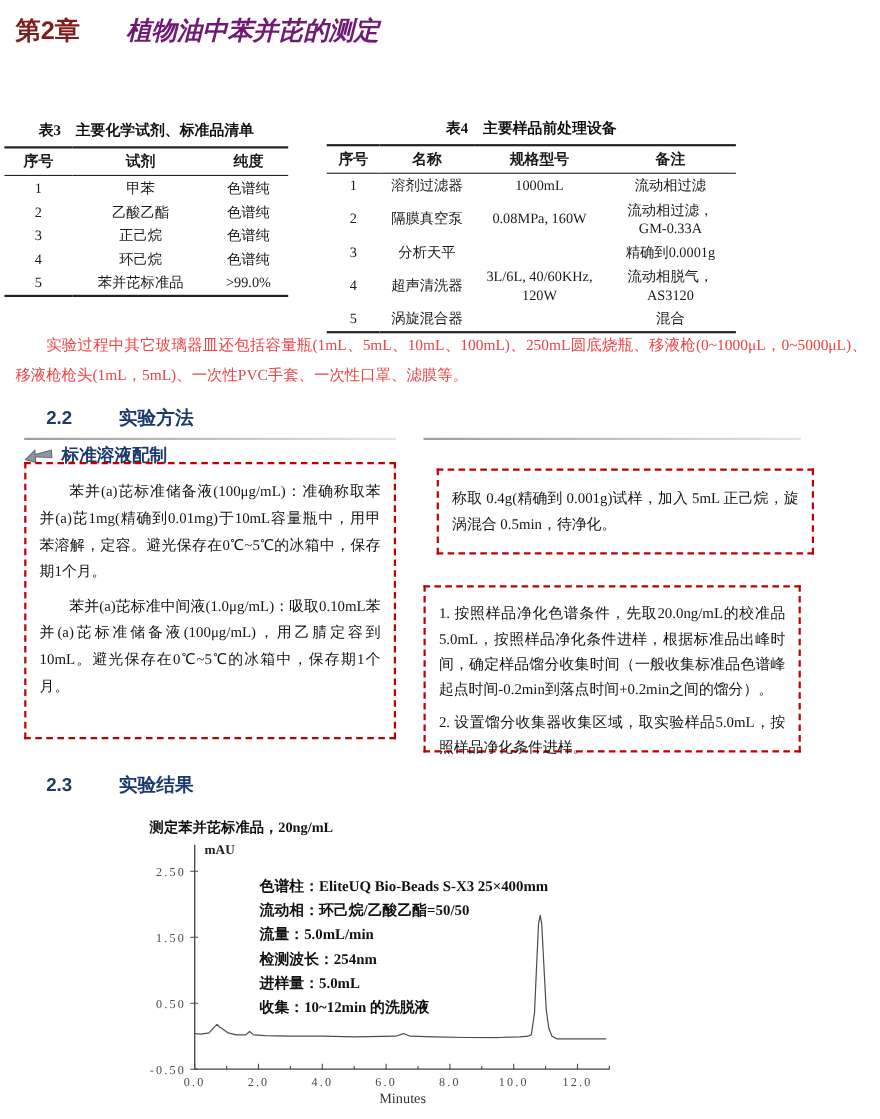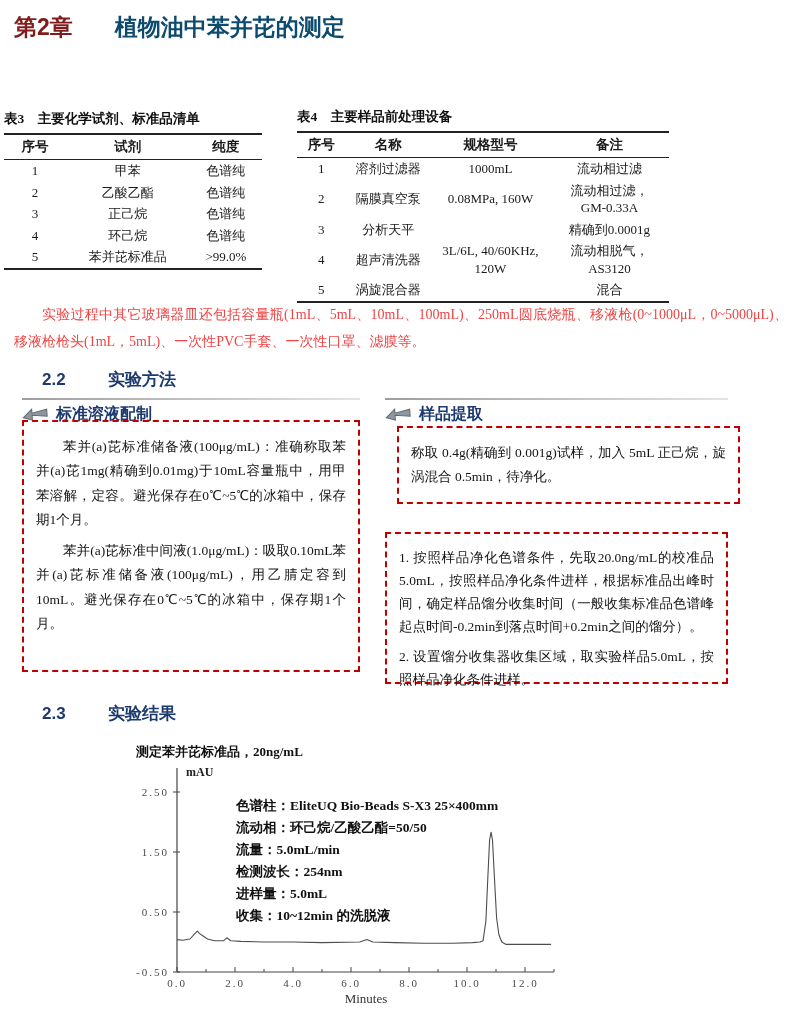--- a/index.html
+++ b/index.html
@@ -3,28 +3,28 @@
 <meta charset="utf-8">
 <style>
   html,body{margin:0;padding:0;background:#ffffff;}
   .page{position:relative;width:800px;height:1017px;background:#ffffff;overflow:hidden;
         font-family:"Liberation Serif",serif;color:#1a1a1a;}
   .abs{position:absolute;}
 
   
   .chap{top:12px;left:14px;font-family:"Liberation Sans",sans-serif;font-weight:bold;font-size:23px;white-space:nowrap;}
   .chap .no{color:#7f1d1d;}
-  .chap .t{color:#0c4a6e;margin-left:42px;}
+  .chap .t{color:#701a75;margin-left:42px;font-style:italic;}
 
   
   .sec-h{font-family:"Liberation Sans",sans-serif;font-weight:bold;font-size:17px;color:#1c3a6e;white-space:nowrap;}
   .sec-h .sec-no{display:inline-block;width:66px;}
 
   
-  .tbl-caption{font-weight:bold;font-size:13.5px;color:#111;margin-bottom:5px;white-space:nowrap;}
+  .tbl-caption{font-weight:bold;font-size:13.5px;color:#111;text-align:center;margin-bottom:5px;white-space:nowrap;}
   table.doc{border-collapse:collapse;width:100%;border-top:2px solid #222;border-bottom:2px solid #222;}
   table.doc th{border-bottom:1.5px solid #222;font-weight:bold;font-size:13.5px;padding:3px 2px;text-align:center;}
   table.doc td{font-size:13px;padding:2px 2px;text-align:center;line-height:1.35;white-space:pre-line;}
 
   
   .bodytext{font-size:14px;line-height:1.9;text-align:justify;text-indent:2em;color:#ef4444;}
 
   
   .box-h{font-family:"Liberation Sans",sans-serif;font-weight:bold;font-size:16px;color:#1c3a6e;}
   .box-h .rule{display:block;height:2px;background:linear-gradient(to right,#9e9e9e,#e4e4e4);margin-bottom:4px;}
@@ -166,26 +166,20 @@
       <span>标准溶液配制</span>
     </span>
   </div>
   <div class="abs dashedbox" style="top:420px;left:22px;width:338px;height:252px;">
     <p class="indent">苯并(a)芘标准储备液(100μg/mL)：准确称取苯并(a)芘1mg(精确到0.01mg)于10mL容量瓶中，用甲苯溶解，定容。避光保存在0℃~5℃的冰箱中，保存期1个月。</p>
     <p class="indent">苯并(a)芘标准中间液(1.0μg/mL)：吸取0.10mL苯并(a)芘标准储备液(100μg/mL)，用乙腈定容到10mL。避光保存在0℃~5℃的冰箱中，保存期1个月。</p>
   </div>
 
   <div class="abs box-h" style="top:398px;left:385px;width:343px;">
     <span class="rule"></span>
-    <span class="hrow">
-      <svg width="26" height="15" viewBox="0 0 26 15">
-        <polygon points="1,10 10,2 10,6 25,3 25,10 10,8 10,13" fill="#8f979e" stroke="#5f6a72" stroke-width="1" transform="rotate(-4 13 7)"></polygon>
-      </svg>
-      <span>样品提取</span>
-    </span>
   </div>
   <div class="abs dashedbox" style="top:426px;left:397px;width:343px;height:78px;">
     <p>称取 0.4g(精确到 0.001g)试样，加入 5mL 正己烷，旋涡混合 0.5min，待净化。</p>
   </div>
 
   <div class="abs dashedbox" style="top:532px;left:385px;width:343px;height:152px;line-height:1.7;">
     <p>1. 按照样品净化色谱条件，先取20.0ng/mL的校准品5.0mL，按照样品净化条件进样，根据标准品出峰时间，确定样品馏分收集时间（一般收集标准品色谱峰起点时间-0.2min到落点时间+0.2min之间的馏分）。</p>
     <p>2. 设置馏分收集器收集区域，取实验样品5.0mL，按照样品净化条件进样。</p>
   </div>
 

